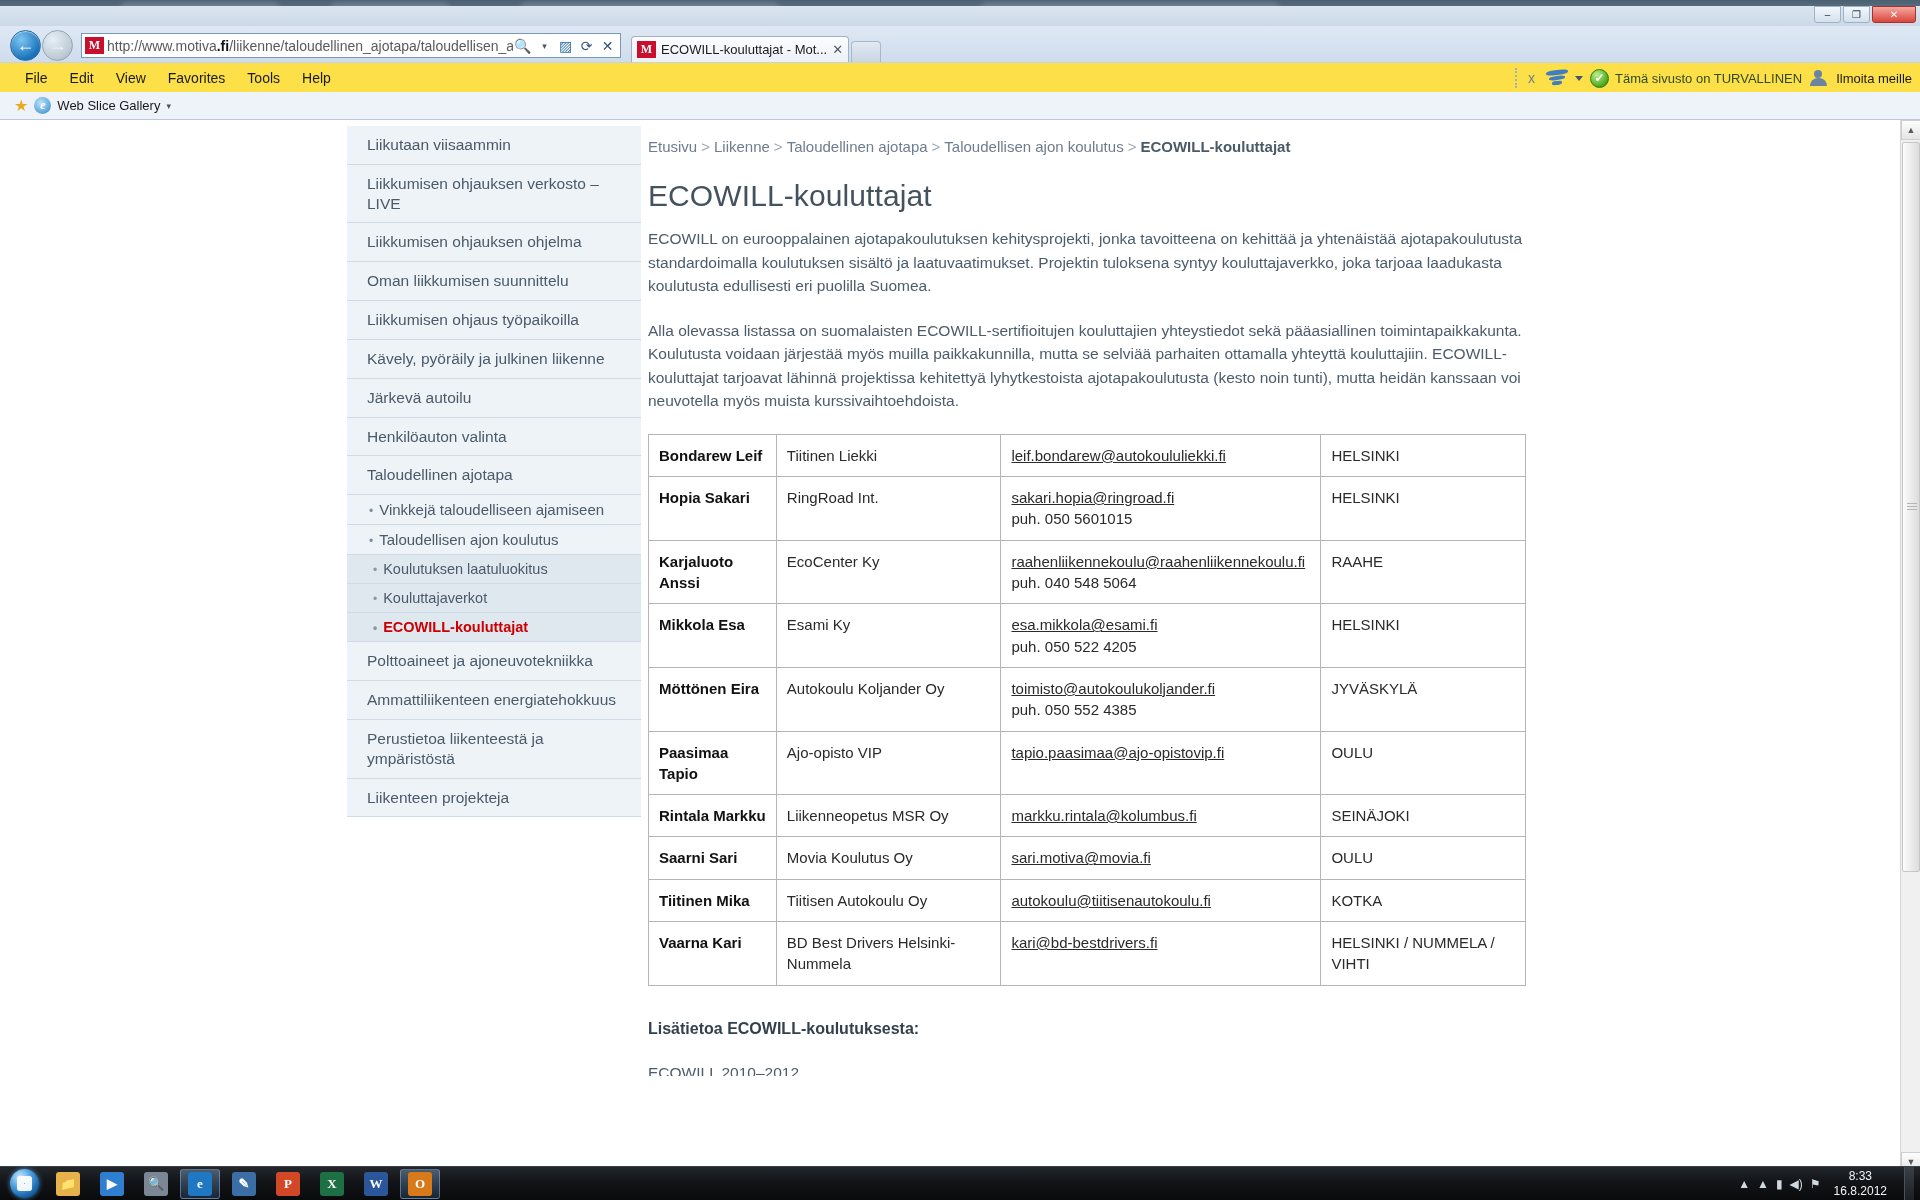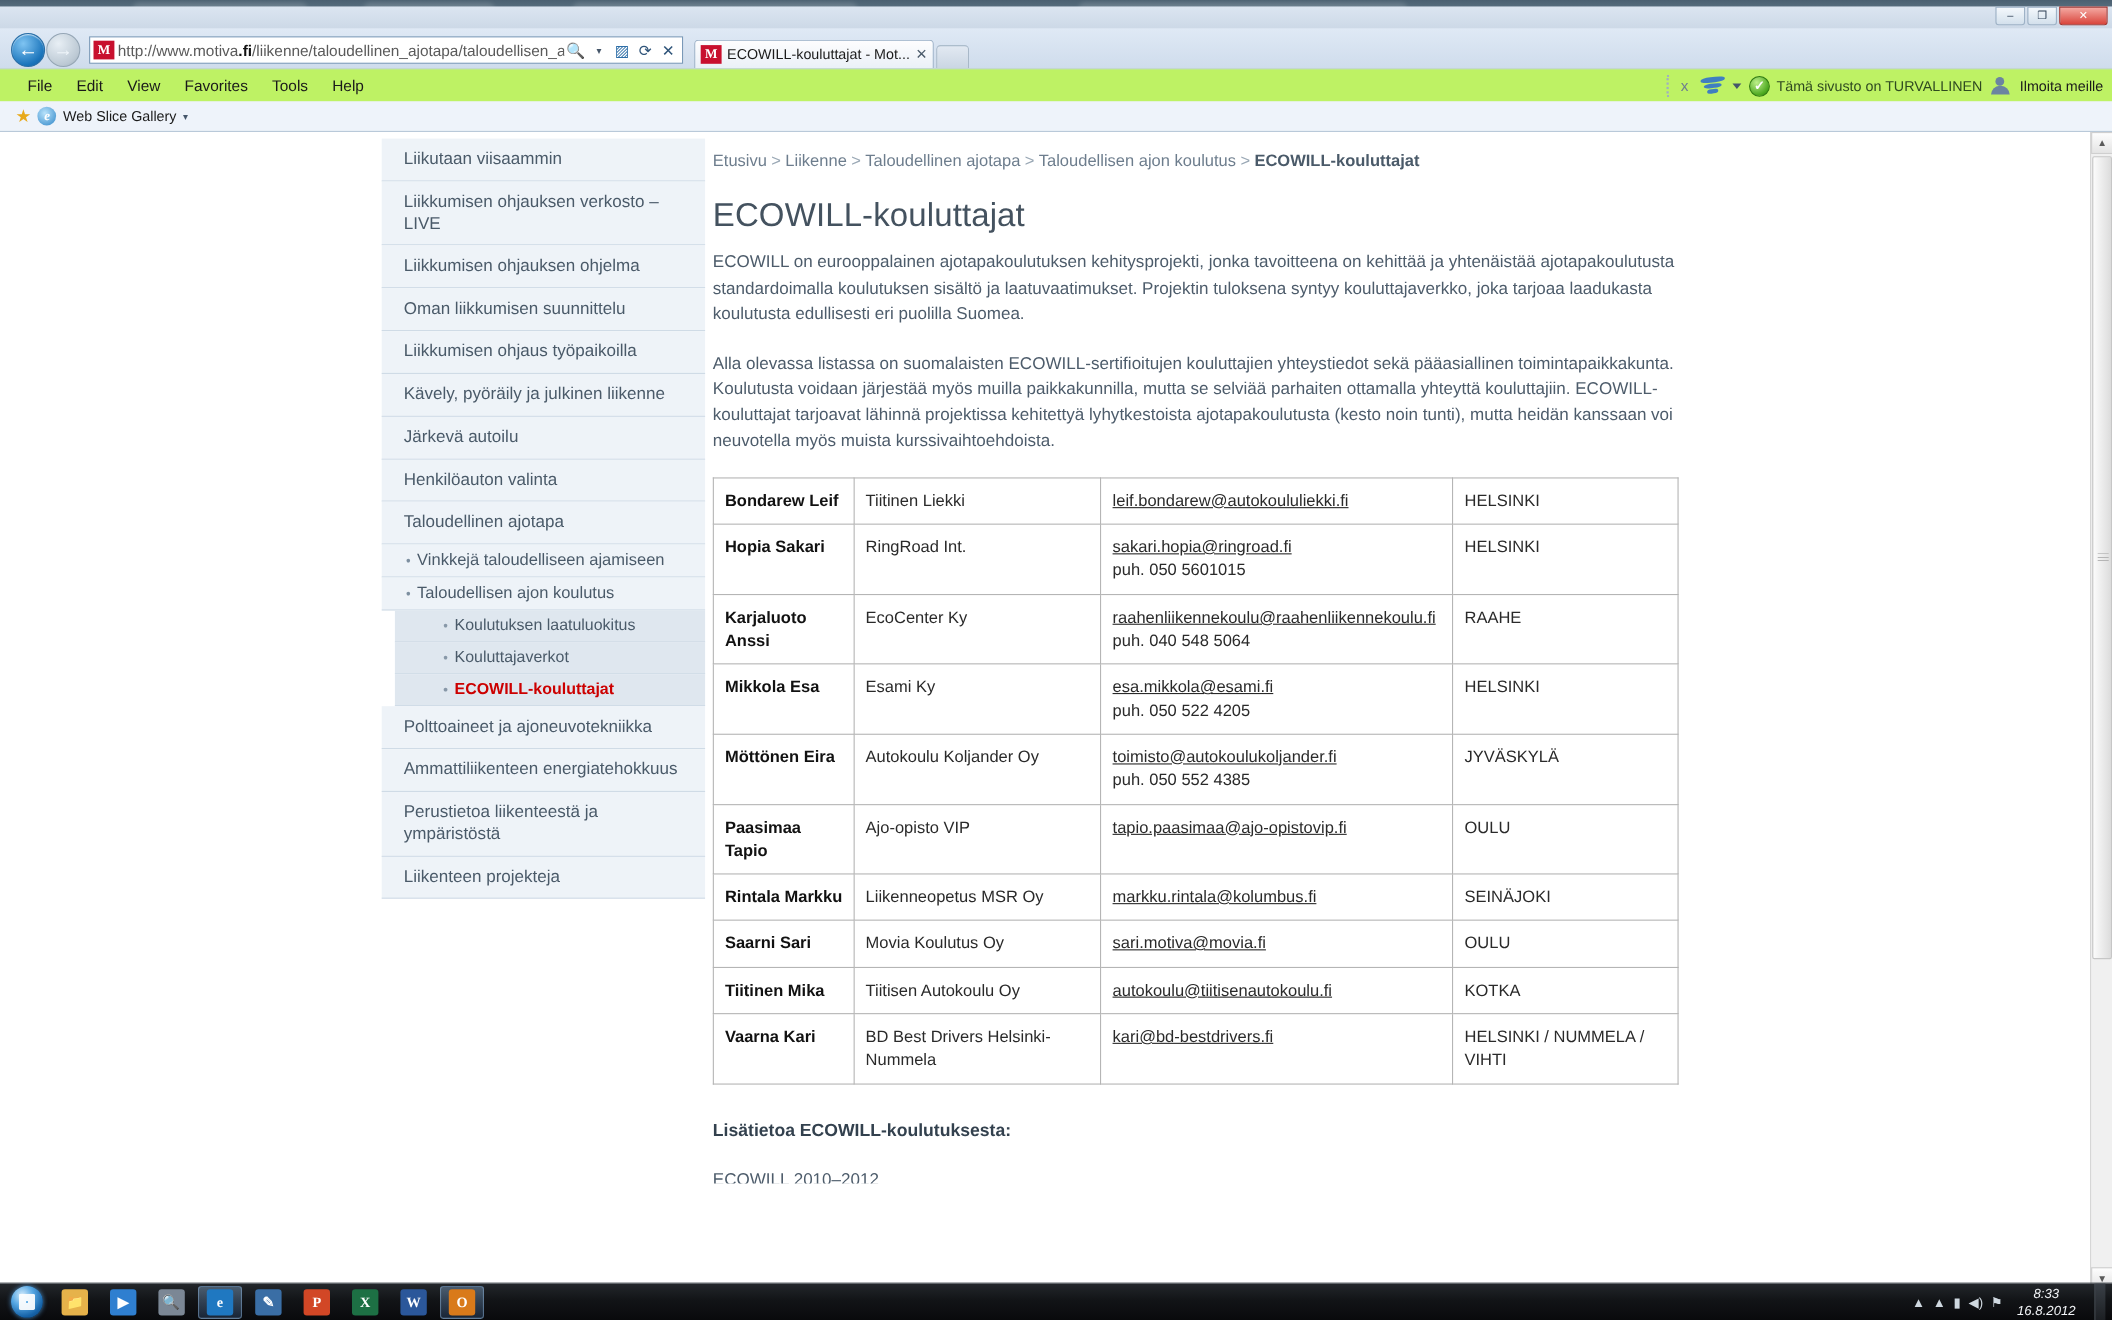--- a/index.html
+++ b/index.html
@@ -91,21 +91,21 @@
   }
   #tab-close { font-size: 13px; color: #4a5a6a; flex: none; }
   #new-tab-button {
     width: 30px; height: 22px; margin-left: 2px;
     background: linear-gradient(180deg,#e2e9f2,#c9d5e2);
     border: 1px solid #a8b8c8; border-bottom: none; border-radius: 4px 4px 0 0;
   }
   
   #menu-row {
     position: relative; height: 30px; display: flex; align-items: center;
-    background: #bef264; border-top: 1px solid #c4d3e2;
+    background: #fde047; border-top: 1px solid #c4d3e2;
     padding-left: 14px;
   }
   .menu-item { font-size: 14px; color: #1a1a1a; padding: 0 11px; }
   #cmd-right {
     position: absolute; right: 8px; top: 0; height: 30px;
     display: flex; align-items: center; gap: 7px;
   }
   .cmd-sep { width: 2px; height: 20px; border-left: 2px dotted #9fb0c0; }
   #cmd-x { font-size: 14px; color: #6f7f8f; padding: 0 4px; }
   #wifi-icon { width: 22px; height: 16px; position: relative; }
@@ -162,21 +162,21 @@
     background: #eef3f8;
     padding: 9px 14px 9px 20px;
     font-size: 15.5px; color: #4a5a69; line-height: 1.28;
   }
   .side-item.first { border-top: none; }
   .side-sub {
     background: #eef3f8; border-bottom: 1px solid #cfdbe6;
     padding: 6px 14px 6px 20px; font-size: 15px; color: #4a5a69;
   }
   .side-sub.lvl1 { padding-left: 22px; }
-  .side-sub.lvl2 { padding-left: 44px; background: #dfe7ef; font-size: 14.5px; margin-left: 12px; }
+  .side-sub.lvl2 { padding-left: 26px; background: #dfe7ef; font-size: 14.5px; }
   .side-sub.active { color: #cc0000; font-weight: bold; }
   .bullet { color: #7d8fa0; margin-right: 6px; font-size: 12px; }
   .side-sub.lvl2 .bullet { color: #8898a8; }
   
   #main-col {
     position: absolute; left: 648px; top: 0; width: 920px;
   }
   #breadcrumb {
     font-size: 15px; color: #6d7d8d; padding-top: 16px; line-height: 1.4;
   }
@@ -277,21 +277,21 @@
     font-size: 13px; font-weight: bold; color: #fff;
     font-family: "Liberation Serif", serif;
   }
   #tray {
     margin-left: auto; display: flex; align-items: center; gap: 7px;
     padding-right: 6px; height: 34px;
   }
   .tray-glyph { color: #cfd8e0; font-size: 12px; }
   #tray-clock {
     text-align: center; color: #f1f4f7; font-size: 12px; line-height: 1.25;
-    padding: 0 6px; min-width: 62px; font-style: italic;
+    padding: 0 6px; min-width: 62px;
   }
   #show-desktop {
     width: 10px; height: 34px; margin-left: 4px;
     background: linear-gradient(180deg,#3a4047,#1b1e22);
     border-left: 1px solid #4a5159;
   }
 </style>
 </head>
 <body>
 

